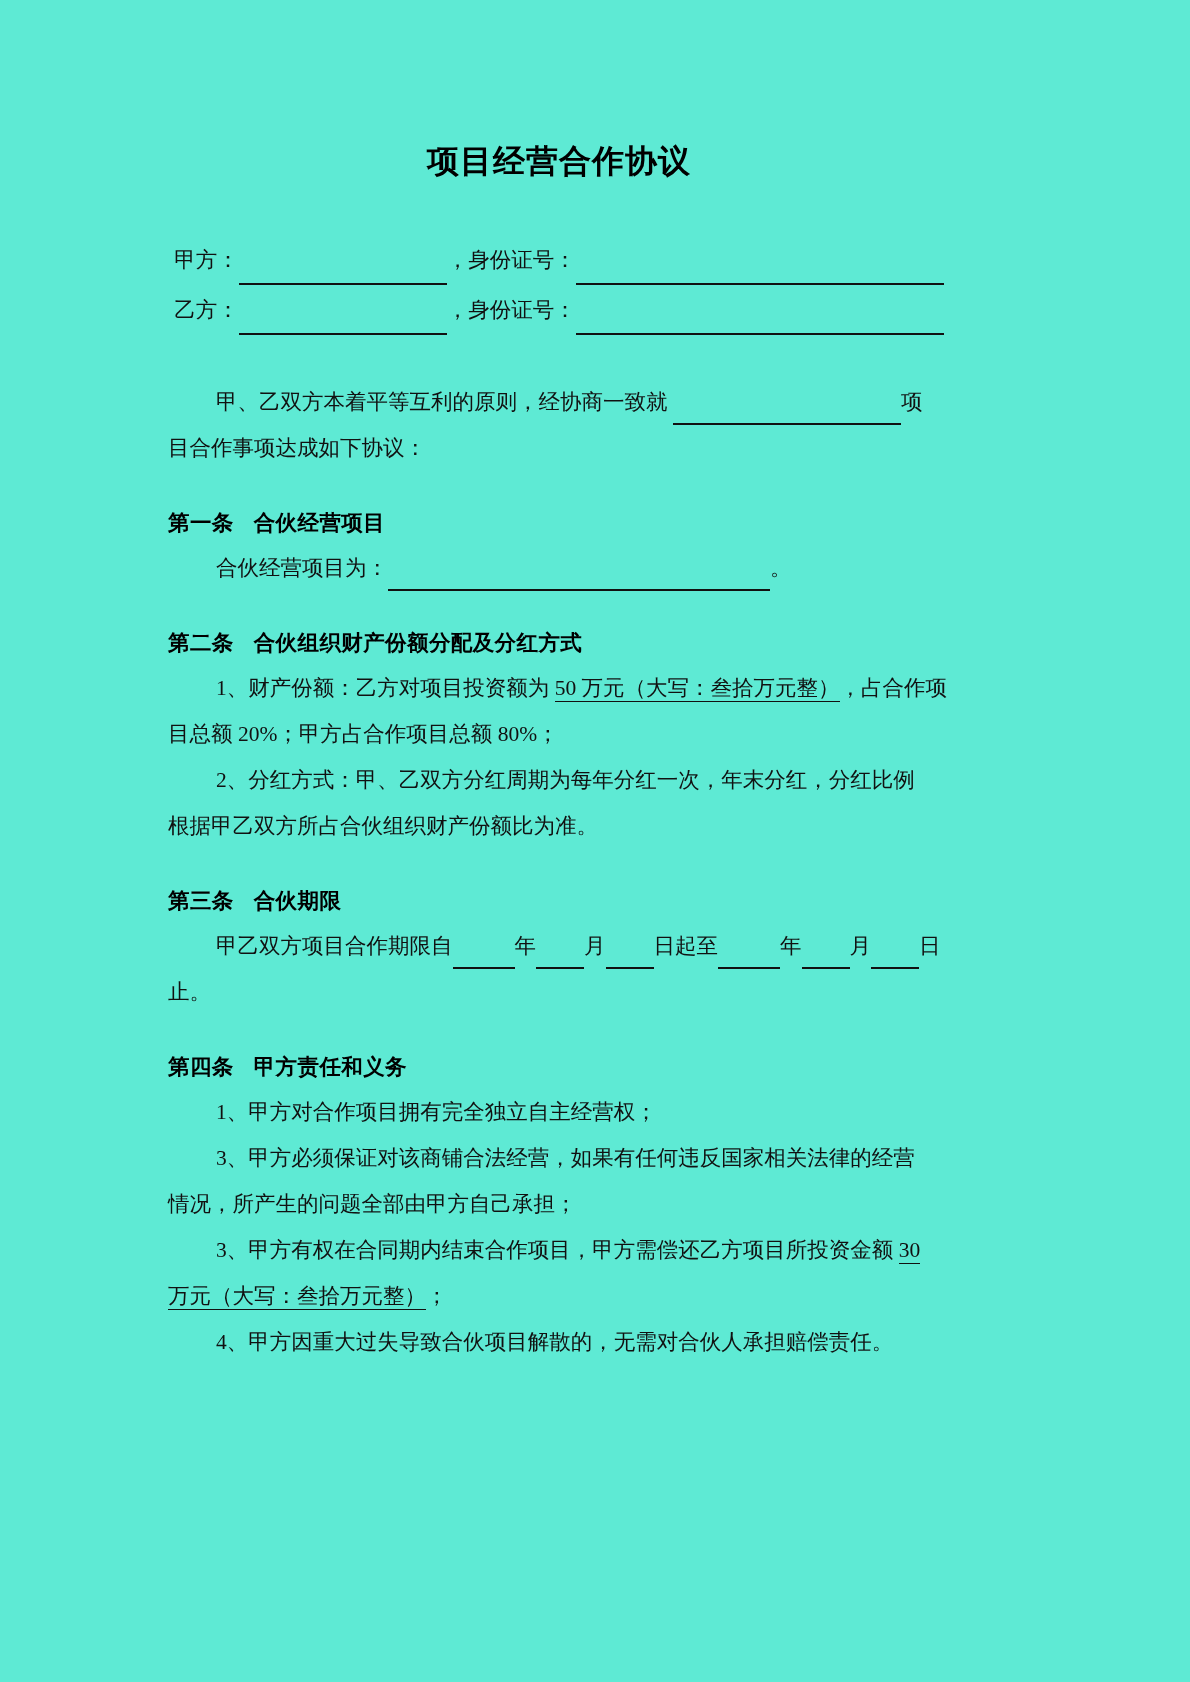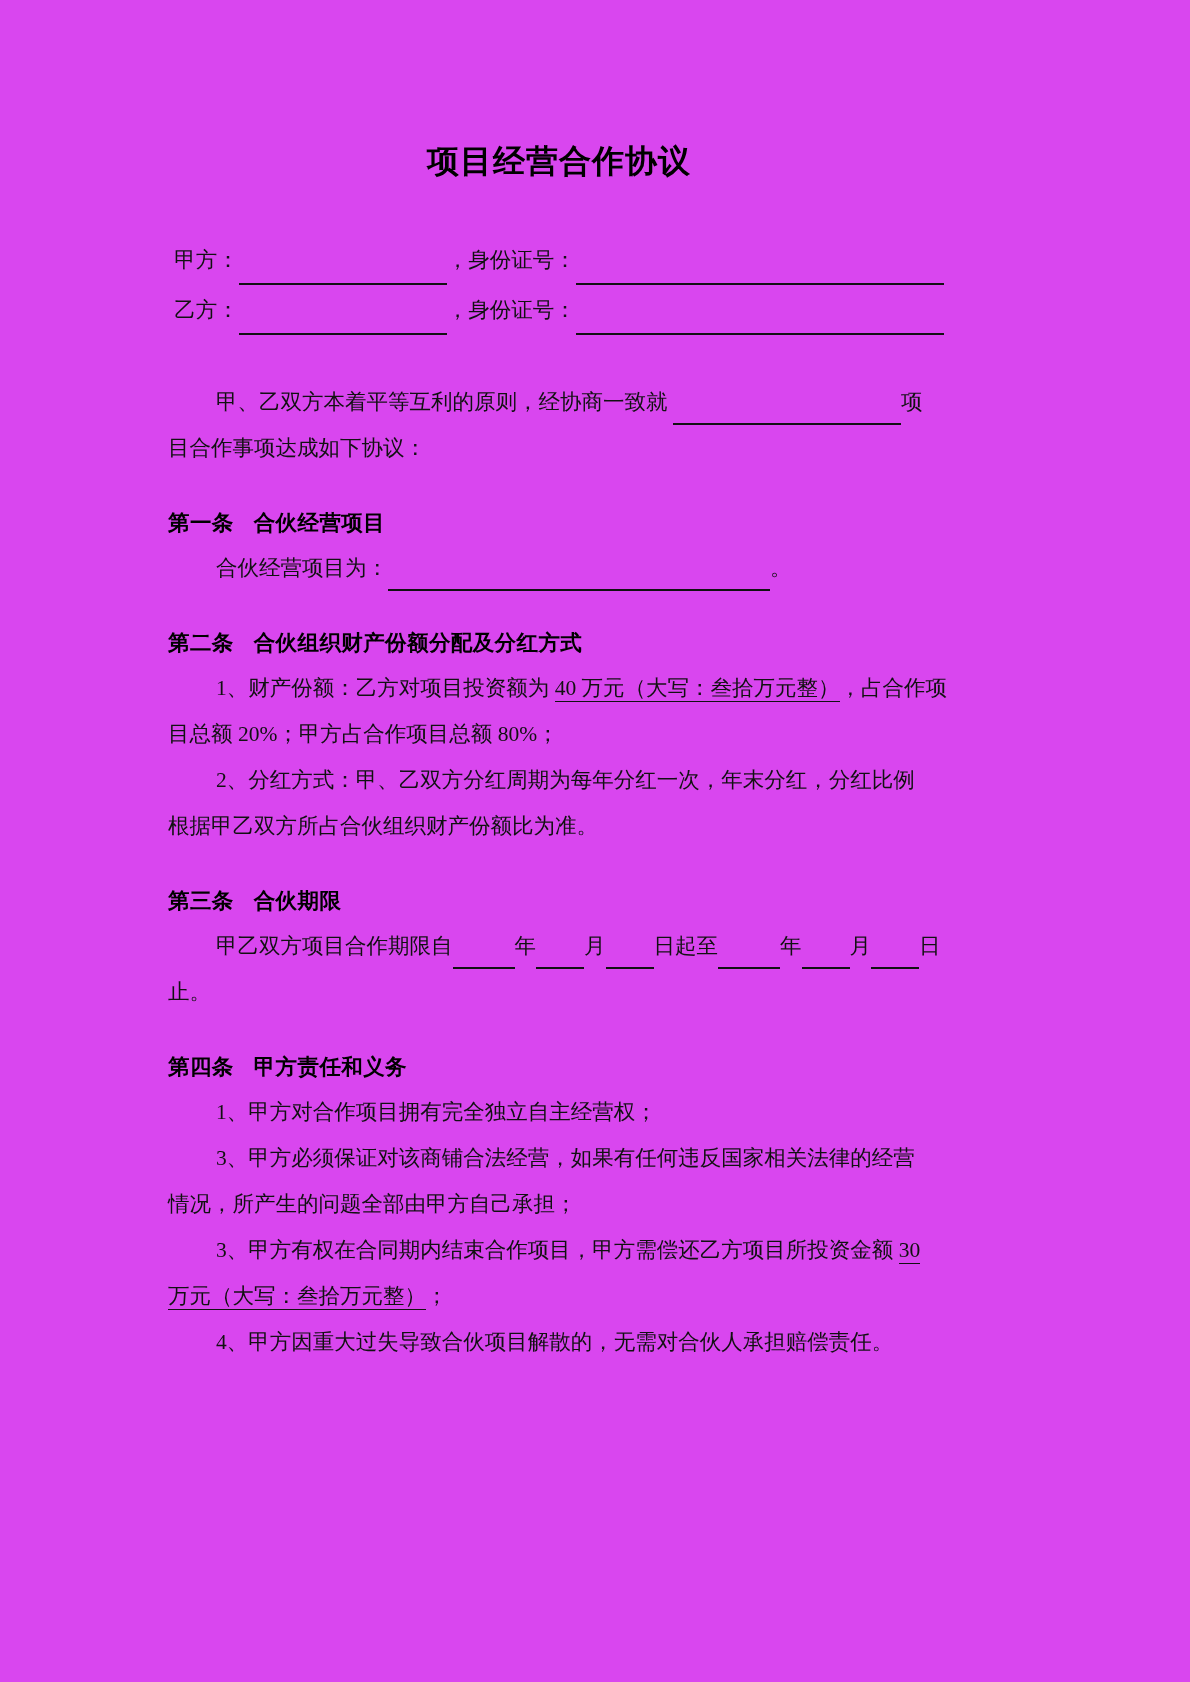--- a/index.html
+++ b/index.html
@@ -13,21 +13,21 @@
     font-family: "Liberation Sans", "DejaVu Sans", sans-serif;
     color: #1a1a1a;
     position: relative;
     overflow: hidden;
   }
   .page {
     width: 1190px;
     height: 1682px;
     box-sizing: border-box;
     padding: 0;
-    background: #d946ef;
+    background: #5eead4;
     position: relative;
   }
   .content {
     position: absolute;
     left: 168px;
     top: 0;
     width: 782px;
   }
 
   
@@ -144,21 +144,21 @@
       </div>
     </div>
 
     <div class="spacer-md"></div>
 
     <div>
       <div class="sec-head">
         <span class="sec-no">第二条</span><span>合伙组织财产份额分配及分红方式</span>
       </div>
       <div class="body-line ind">
-        <span>1、财产份额：乙方对项目投资额为 </span><span class="u">40 万元（大写：叁拾万元整）</span><span>，占合作项</span>
+        <span>1、财产份额：乙方对项目投资额为 </span><span class="u">50 万元（大写：叁拾万元整）</span><span>，占合作项</span>
       </div>
       <div class="body-line">目总额 20%；甲方占合作项目总额 80%；</div>
       <div class="body-line ind">2、分红方式：甲、乙双方分红周期为每年分红一次，年末分红，分红比例</div>
       <div class="body-line">根据甲乙双方所占合伙组织财产份额比为准。</div>
     </div>
 
     <div class="spacer-md"></div>
 
     <div>
       <div class="sec-head">

